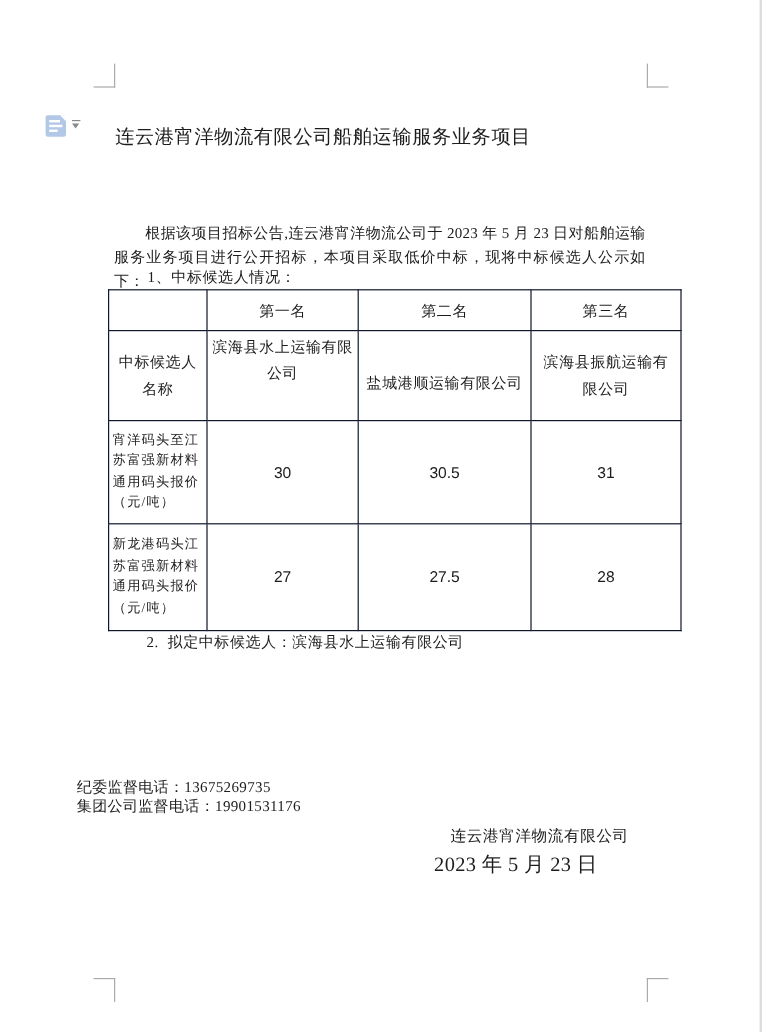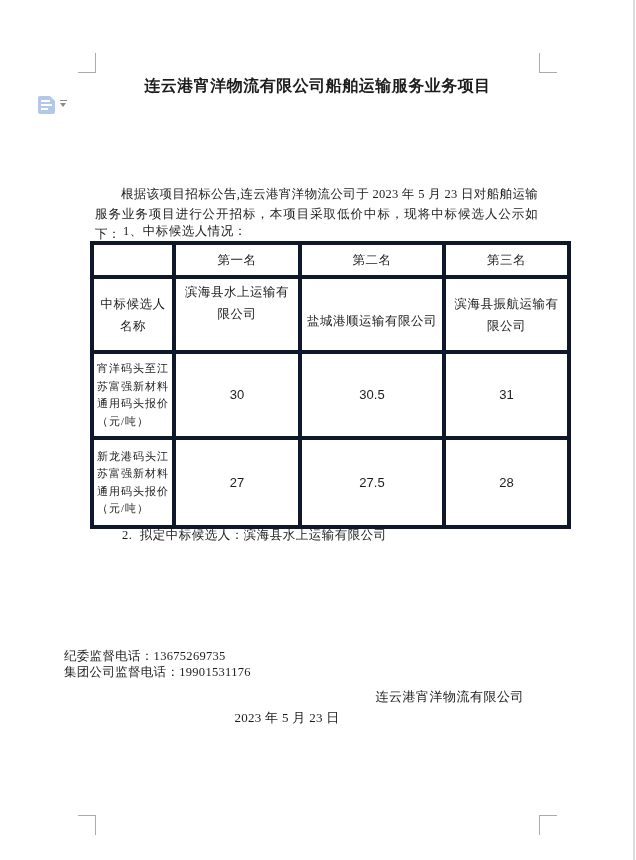--- a/index.html
+++ b/index.html
@@ -51,22 +51,22 @@
   }
   .paste-drop .line { position: absolute; top: 0; left: 0; width: 7px; height: 1px; background: #8a8a8a; }
   .paste-drop .tri  {
     position: absolute; top: 3px; left: 0;
     width: 0; height: 0;
     border-left: 3.5px solid transparent;
     border-right: 3.5px solid transparent;
     border-top: 4px solid #8a8a8a;
   }
   .doc-title {
-    position: absolute; left: 96px; top: 76px; width: 443px;
-    text-align: center; font-size: 16px; font-weight: bold;
+    position: absolute; left: 96px; top: 104px; width: 443px;
+    font-size: 16px; font-weight: normal;
     letter-spacing: 0.5px;
   }
   .doc-subtitle {
     position: absolute; left: 96px; top: 141px; width: 443px;
     text-align: center; font-size: 16px; font-weight: bold;
     letter-spacing: 1px;
   }
   .para1 {
     position: absolute; left: 95px; top: 184px; width: 443px;
     font-size: 12.5px; line-height: 20px;
@@ -75,21 +75,21 @@
   .item1 {
     position: absolute; left: 123px; top: 223px;
     font-size: 12.5px; letter-spacing: 0.5px;
   }
   table.candidates {
     position: absolute; left: 90px; top: 241px;
     width: 477px; height: 284px;
     border-collapse: collapse; table-layout: fixed;
   }
   table.candidates td {
-    border: 4px solid #0f172a;
+    border: 1px solid #0f172a;
     text-align: center; vertical-align: middle;
     font-size: 12.5px; line-height: 22px;
     letter-spacing: 0.5px; padding: 2px 4px;
   }
   table.candidates col.c0 { width: 82px; }
   table.candidates col.c1 { width: 126px; }
   table.candidates col.c2 { width: 144px; }
   table.candidates col.c3 { width: 125px; }
   table.candidates tr.hdr   { height: 34px; }
   table.candidates tr.names { height: 75px; }
@@ -120,22 +120,22 @@
   }
   .phone2 {
     position: absolute; left: 64px; top: 664px;
     font-size: 12.5px; letter-spacing: 0.3px;
   }
   .sig-company {
     position: absolute; left: 96px; top: 688px; width: 428px;
     text-align: right; font-size: 13px; letter-spacing: 0.5px;
   }
   .sig-date {
-    position: absolute; left: 90px; top: 709px; width: 394px;
-    text-align: center; font-size: 13px; letter-spacing: 0.3px;
+    position: absolute; left: 104px; top: 709px; width: 394px;
+    text-align: right; font-size: 17px; letter-spacing: 0.3px;
   }
 </style>
 </head>
 <body>
 
 <div class="page">
 
   <div class="edge-line"></div>
 
   <div class="crop tl"></div>

